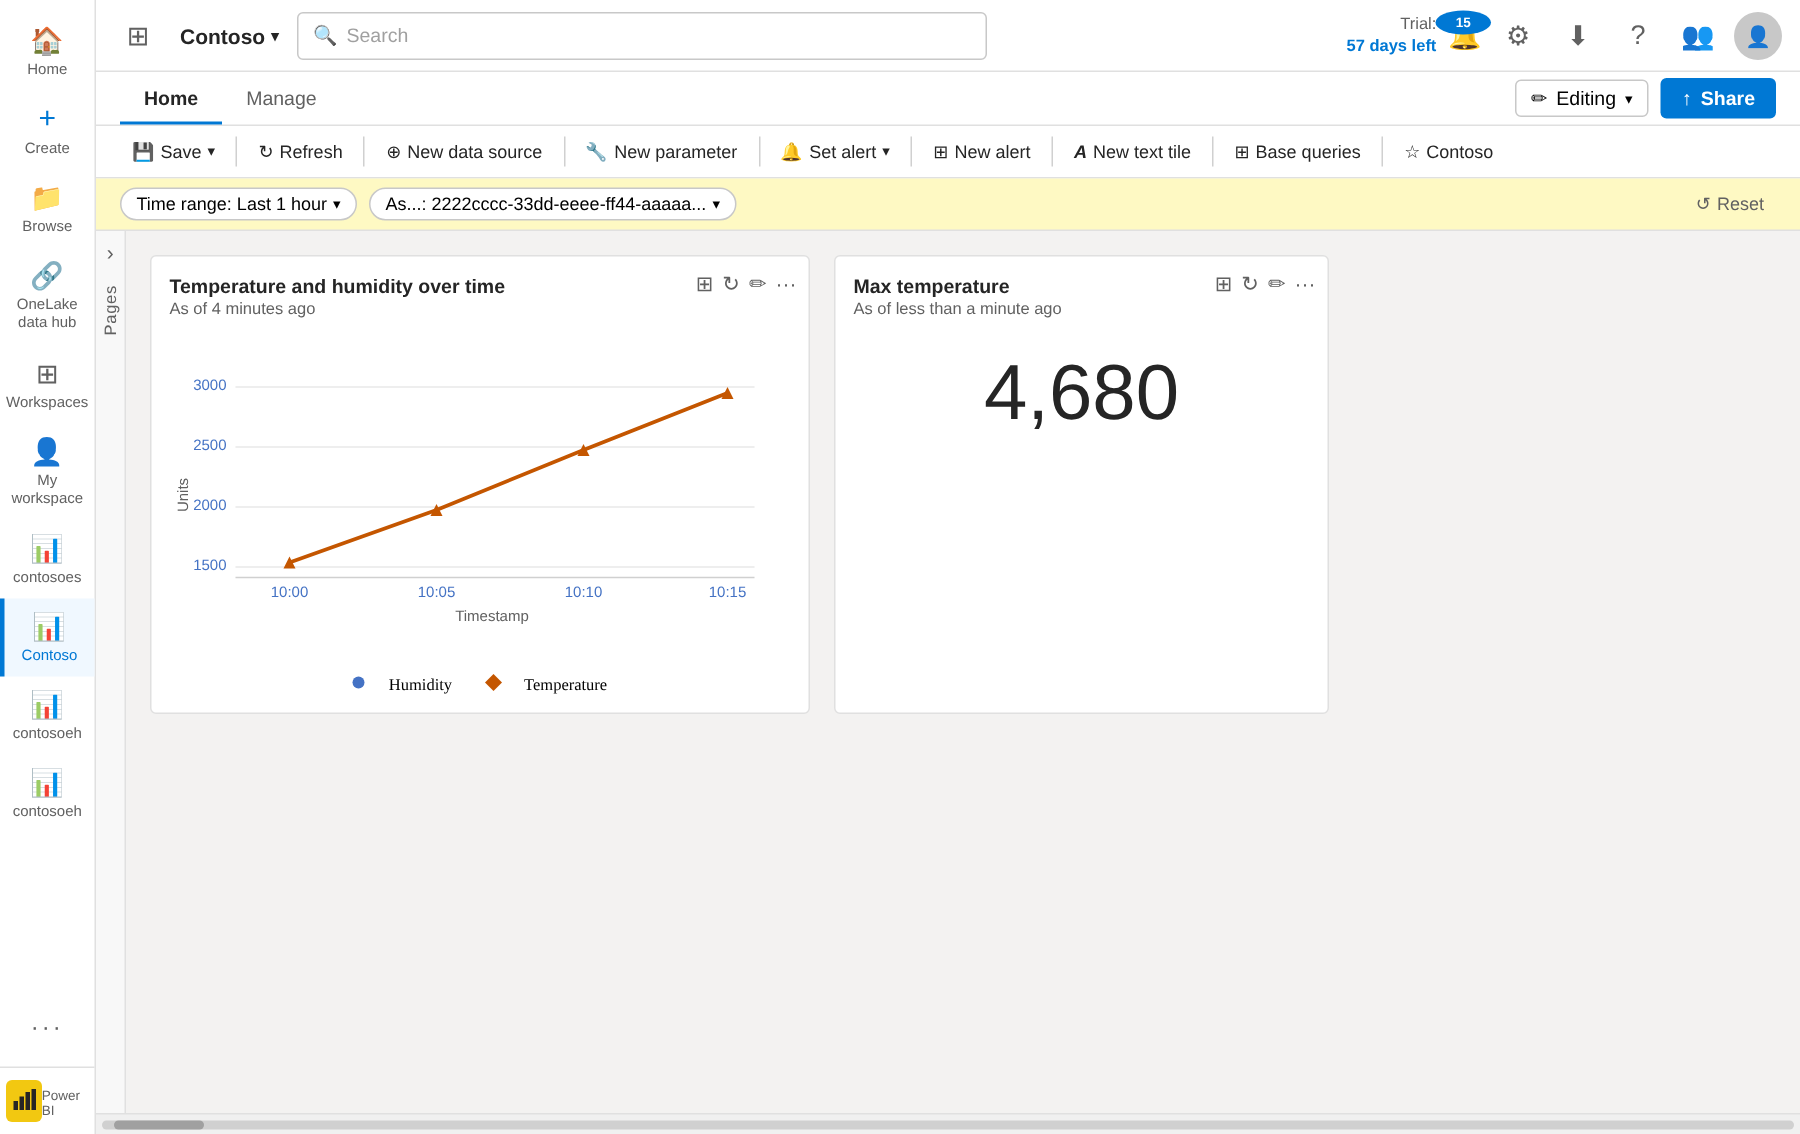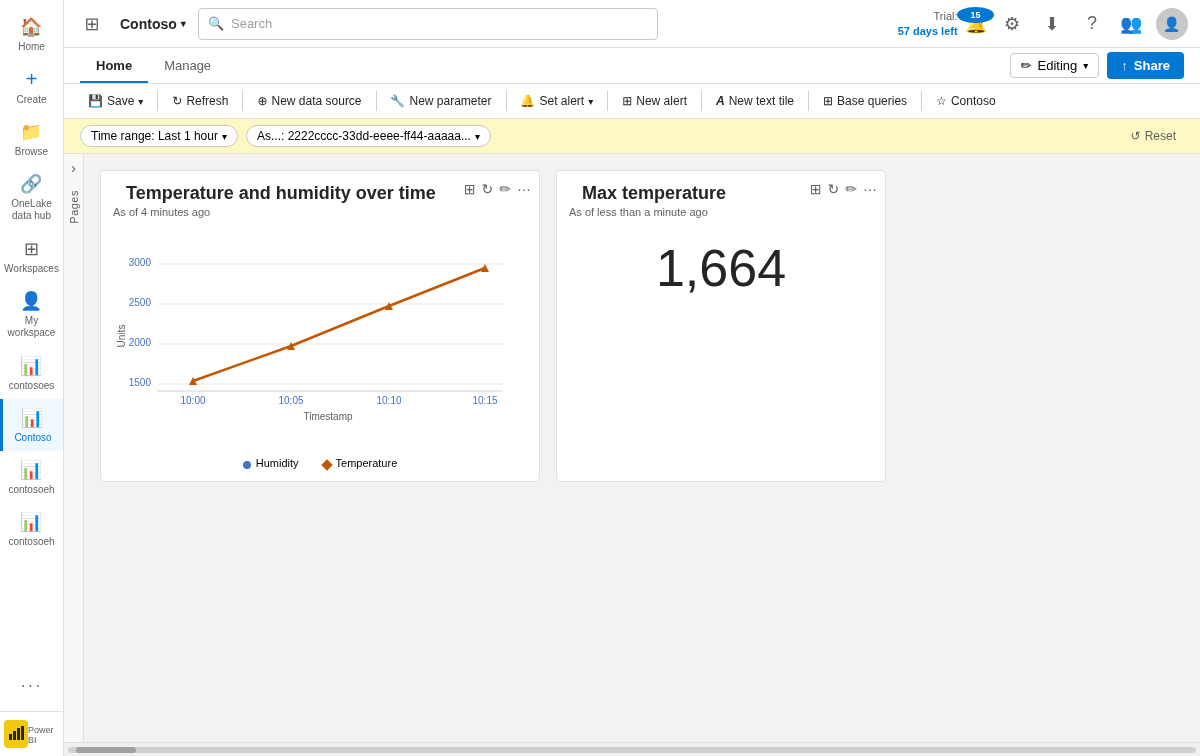--- a/index.html
+++ b/index.html
@@ -243,24 +243,23 @@
 
     
     .card {
       background: #fff;
       border: 1px solid #e0e0e0;
       border-radius: 4px;
       padding: 12px;
       position: relative;
     }
     .card-title {
-      font-size: 18px;
+      font-size: 13px;
       font-weight: 600;
       color: #252525;
-      margin-left: 13px;
     }
     .card-subtitle {
       font-size: 11px;
       color: #616161;
       margin-top: 2px;
     }
     .card-icons {
       position: absolute;
       top: 10px;
       right: 8px;
@@ -287,21 +286,21 @@
     }
 
     
     .legend {
       display: flex;
       gap: 24px;
       justify-content: center;
       margin-top: 8px;
       font-size: 11px;
     }
-    .legend-item { display: flex; align-items: flex-end; gap: 5px; }
+    .legend-item { display: flex; align-items: flex-start; gap: 16px; font-family: Liberation Serif, serif; }
     .legend-dot { width: 8px; height: 8px; border-radius: 50%; }
     .legend-diamond { width: 8px; height: 8px; transform: rotate(45deg); }
 
     
     .bottom-scrollbar {
       height: 14px;
       background: #f0f0f0;
       border-top: 1px solid #e0e0e0;
       display: flex;
       align-items: center;
@@ -574,21 +573,21 @@
 
       <div class="card metric-card">
         <div class="card-icons">
           <span class="card-icon">⊞</span>
           <span class="card-icon">↻</span>
           <span class="card-icon">✏</span>
           <span class="card-icon">···</span>
         </div>
         <div class="card-title">Max temperature</div>
         <div class="card-subtitle">As of less than a minute ago</div>
-        <div class="metric-value">1,664</div>
+        <div class="metric-value">4,680</div>
       </div>
 
     </div>
   </div>
 
   <div class="bottom-scrollbar">
     <div class="scrollbar-track">
       <div class="scrollbar-thumb"></div>
     </div>
   </div>

